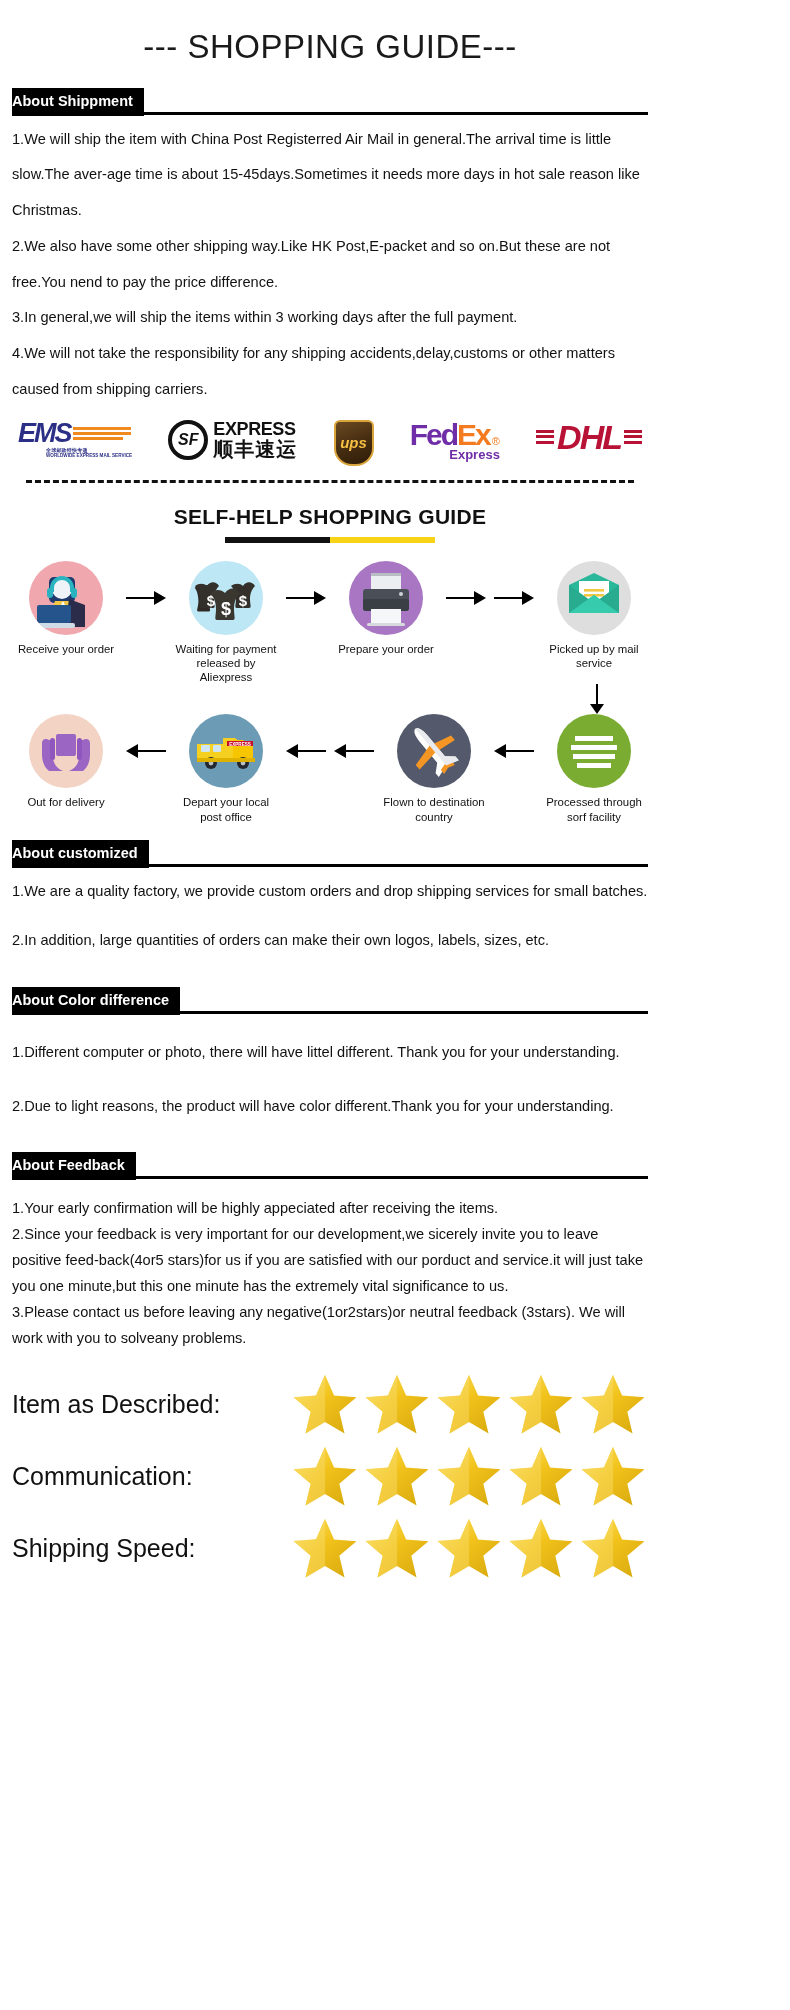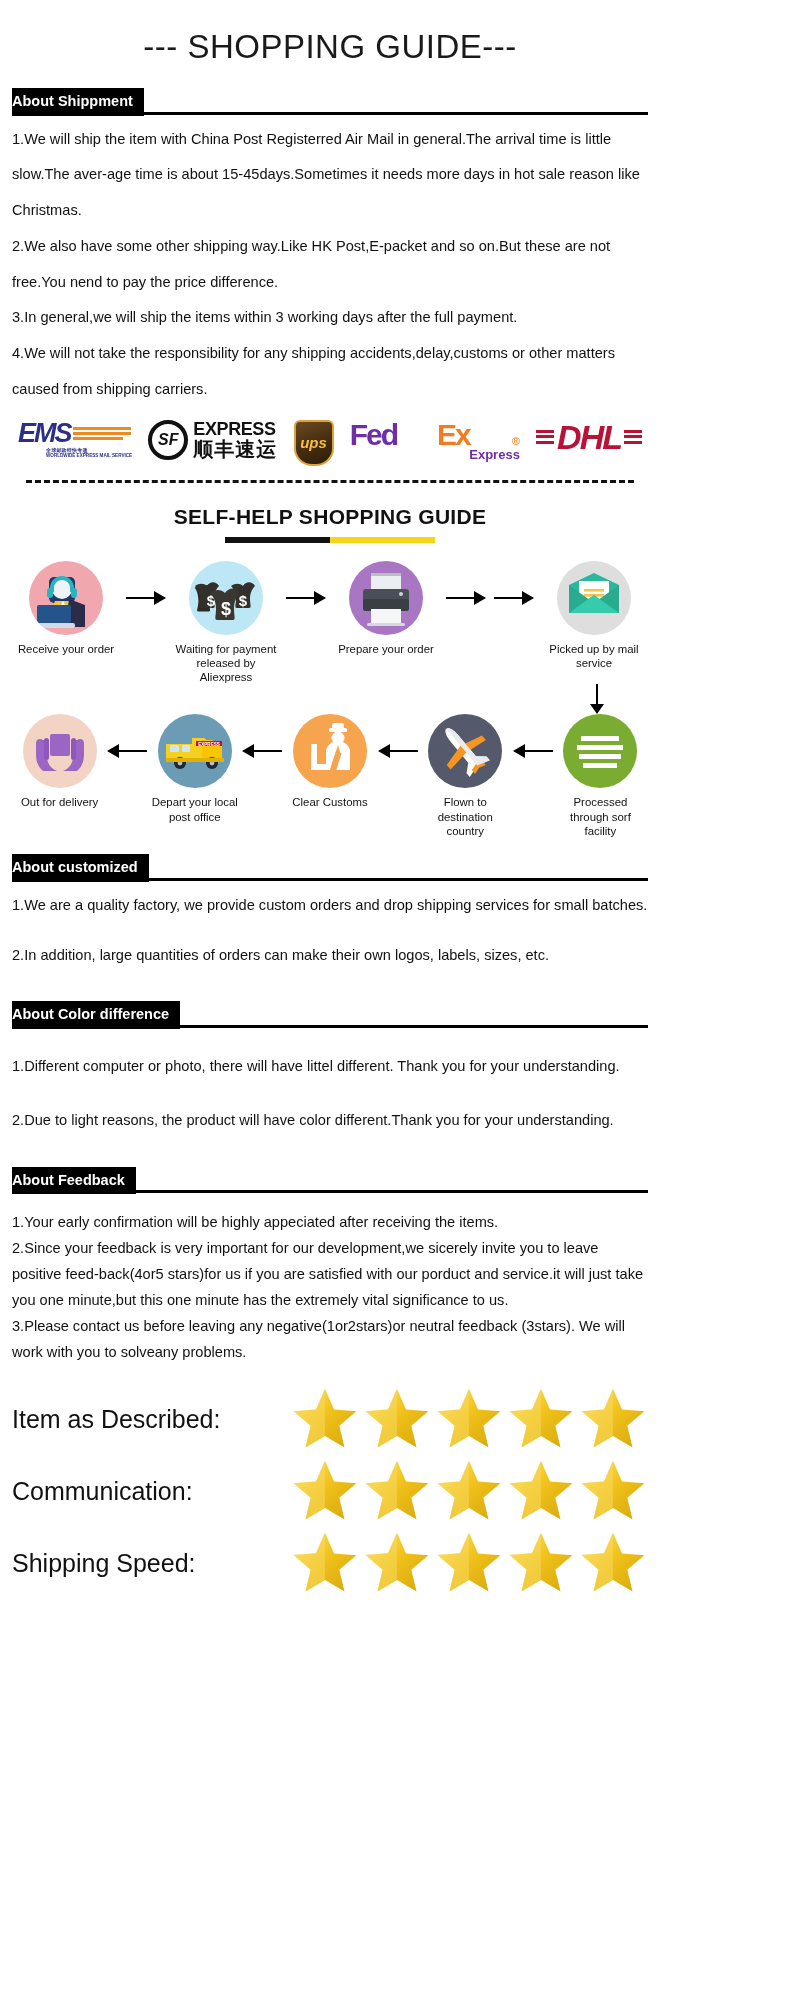--- a/index.html
+++ b/index.html
@@ -96,21 +96,21 @@
     width: 40px; height: 46px;
     background: linear-gradient(160deg,#6b4a22 0%, #4a3012 45%, #2e1c08 100%);
     border-radius: 6px 6px 46% 46% / 6px 6px 38% 38%;
     display:flex; align-items:center; justify-content:center;
     border: 2px solid #d9a43a;
   }
   .ups-shield span { color:#f5c044; font-weight:800; font-size:15px; font-style:italic; }
 
   
   .fedex { flex-direction: column; align-items: flex-start; }
-  .fedex-top { display:flex; align-items:baseline;gap:40px; }
+  .fedex-top { display:flex; align-items:baseline; }
   .fed { font-size: 30px; font-weight: 800; color:#6f2da8; letter-spacing:-2px; line-height:1; }
   .ex  { font-size: 30px; font-weight: 800; color:#f47b20; letter-spacing:-2px; line-height:1; }
   .reg { font-size: 11px; color:#f47b20; margin-left:2px; }
   .fedex-sub { font-size: 13px; font-weight: 700; color:#6f2da8; align-self:flex-end; margin-top:-3px; }
 
   
   .dhl { align-items:center; }
   .dhl-bars { display:flex; flex-direction:column; gap:2.5px; }
   .dhl-bars i { display:block; width: 18px; height: 3px; background:#b81237; }
   .dhl-word {
@@ -389,35 +389,20 @@
         <div class="node-label">Depart your local post office</div>
       </div>
 
       <div class="arrow">
         <svg width="40" height="14" viewBox="0 0 40 14">
             <path d="M10 6h30v2H10z" fill="#000"></path>
             <path d="M12 0L0 7l12 7z" fill="#000"></path>
           </svg>
       </div>
 
-      <div class="node">
-        <div class="circle" style="background:#f7a44e">
-          <svg width="74" height="74" viewBox="0 0 74 74">
-            <rect x="36" y="14" width="18" height="4" rx="1.5" fill="#ffffff"></rect>
-            <rect x="39" y="9" width="12" height="6" rx="2" fill="#ffffff"></rect>
-            <circle cx="45" cy="24" r="6.5" fill="#ffffff"></circle>
-            <path d="M33 36c2-6 7-9 12-9s10 3 12 9v20H33z" fill="#ffffff"></path>
-            <path d="M45 31l-8 25h5l5-18z" fill="#f7a44e"></path>
-            <rect x="18" y="30" width="6" height="26" fill="#ffffff"></rect>
-            <rect x="18" y="50" width="16" height="6" fill="#ffffff"></rect>
-            <rect x="40" y="38" width="6" height="18" fill="#f7a44e" transform="rotate(18 43 47)"></rect>
-          </svg>
-        </div>
-        <div class="node-label">Clear Customs</div>
-      </div>
 
       <div class="arrow">
         <svg width="40" height="14" viewBox="0 0 40 14">
             <path d="M10 6h30v2H10z" fill="#000"></path>
             <path d="M12 0L0 7l12 7z" fill="#000"></path>
           </svg>
       </div>
 
       <div class="node">
         <div class="circle" style="background:#545a6b">

